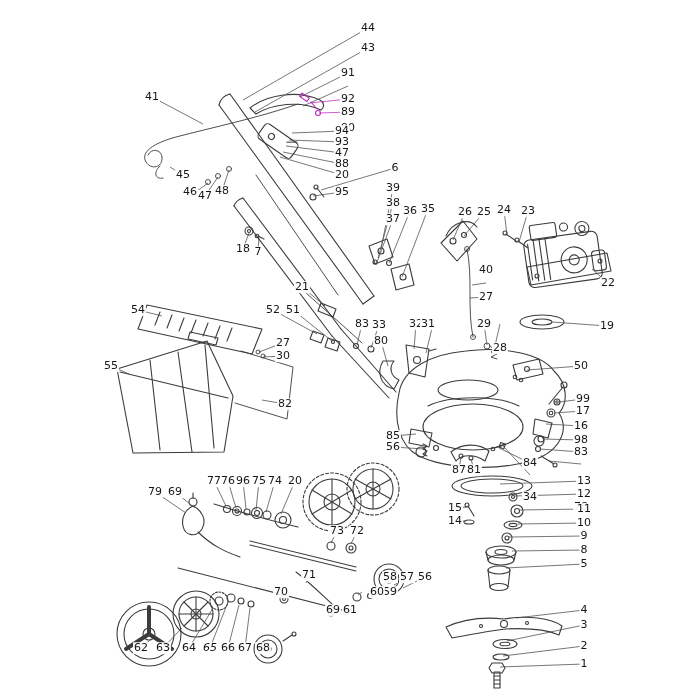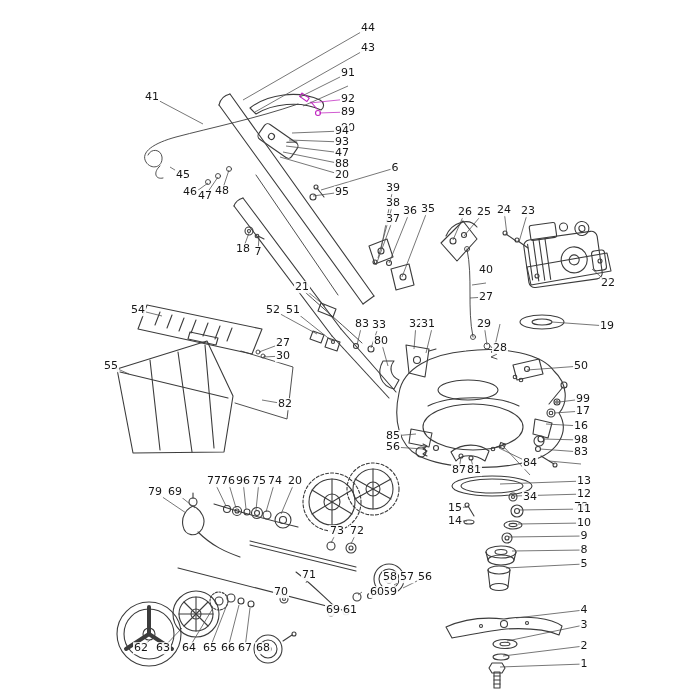--- a/index.html
+++ b/index.html
@@ -528,18 +528,18 @@
       <span class="part-label" style="left: 350px; top: 610px;">61</span>
       <span class="part-label" style="left: 333px; top: 610px;">69</span>
       <span class="part-label" style="left: 281px; top: 592px;">70</span>
       <span class="part-label" style="left: 584px; top: 610px;">4</span>
       <span class="part-label" style="left: 584px; top: 625px;">3</span>
       <span class="part-label" style="left: 584px; top: 646px;">2</span>
       <span class="part-label" style="left: 584px; top: 664px;">1</span>
       <span class="part-label" style="left: 141px; top: 648px;">62</span>
       <span class="part-label" style="left: 163px; top: 648px;">63</span>
       <span class="part-label" style="left: 189px; top: 648px;">64</span>
-      <span class="part-label" style="left: 210px; top: 648px;">65</span>
+      <span class="part-label" style="left: 210px; top: 648px; font-style: italic;">65</span>
       <span class="part-label" style="left: 228px; top: 648px;">66</span>
       <span class="part-label" style="left: 245px; top: 648px;">67</span>
       <span class="part-label" style="left: 263px; top: 648px;">68</span>
     </div>
 </div>
 
 </body></html>

